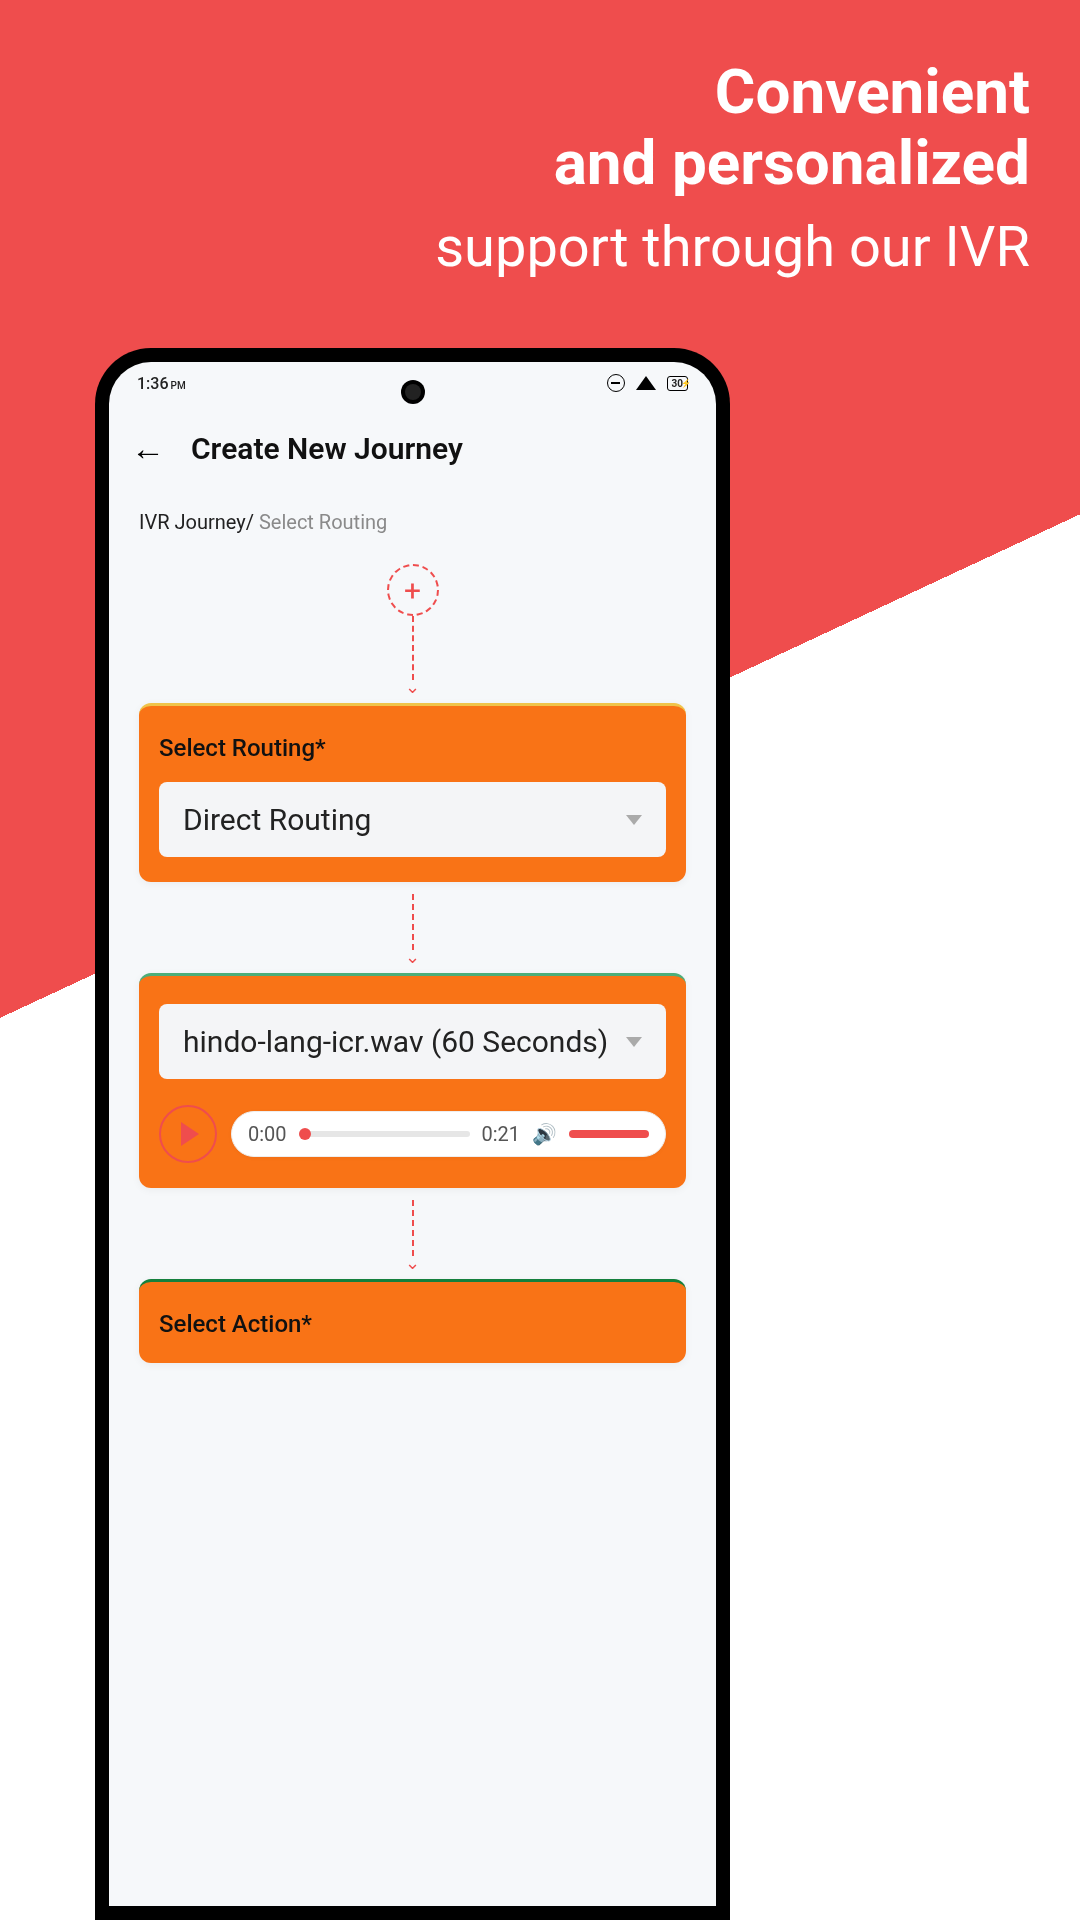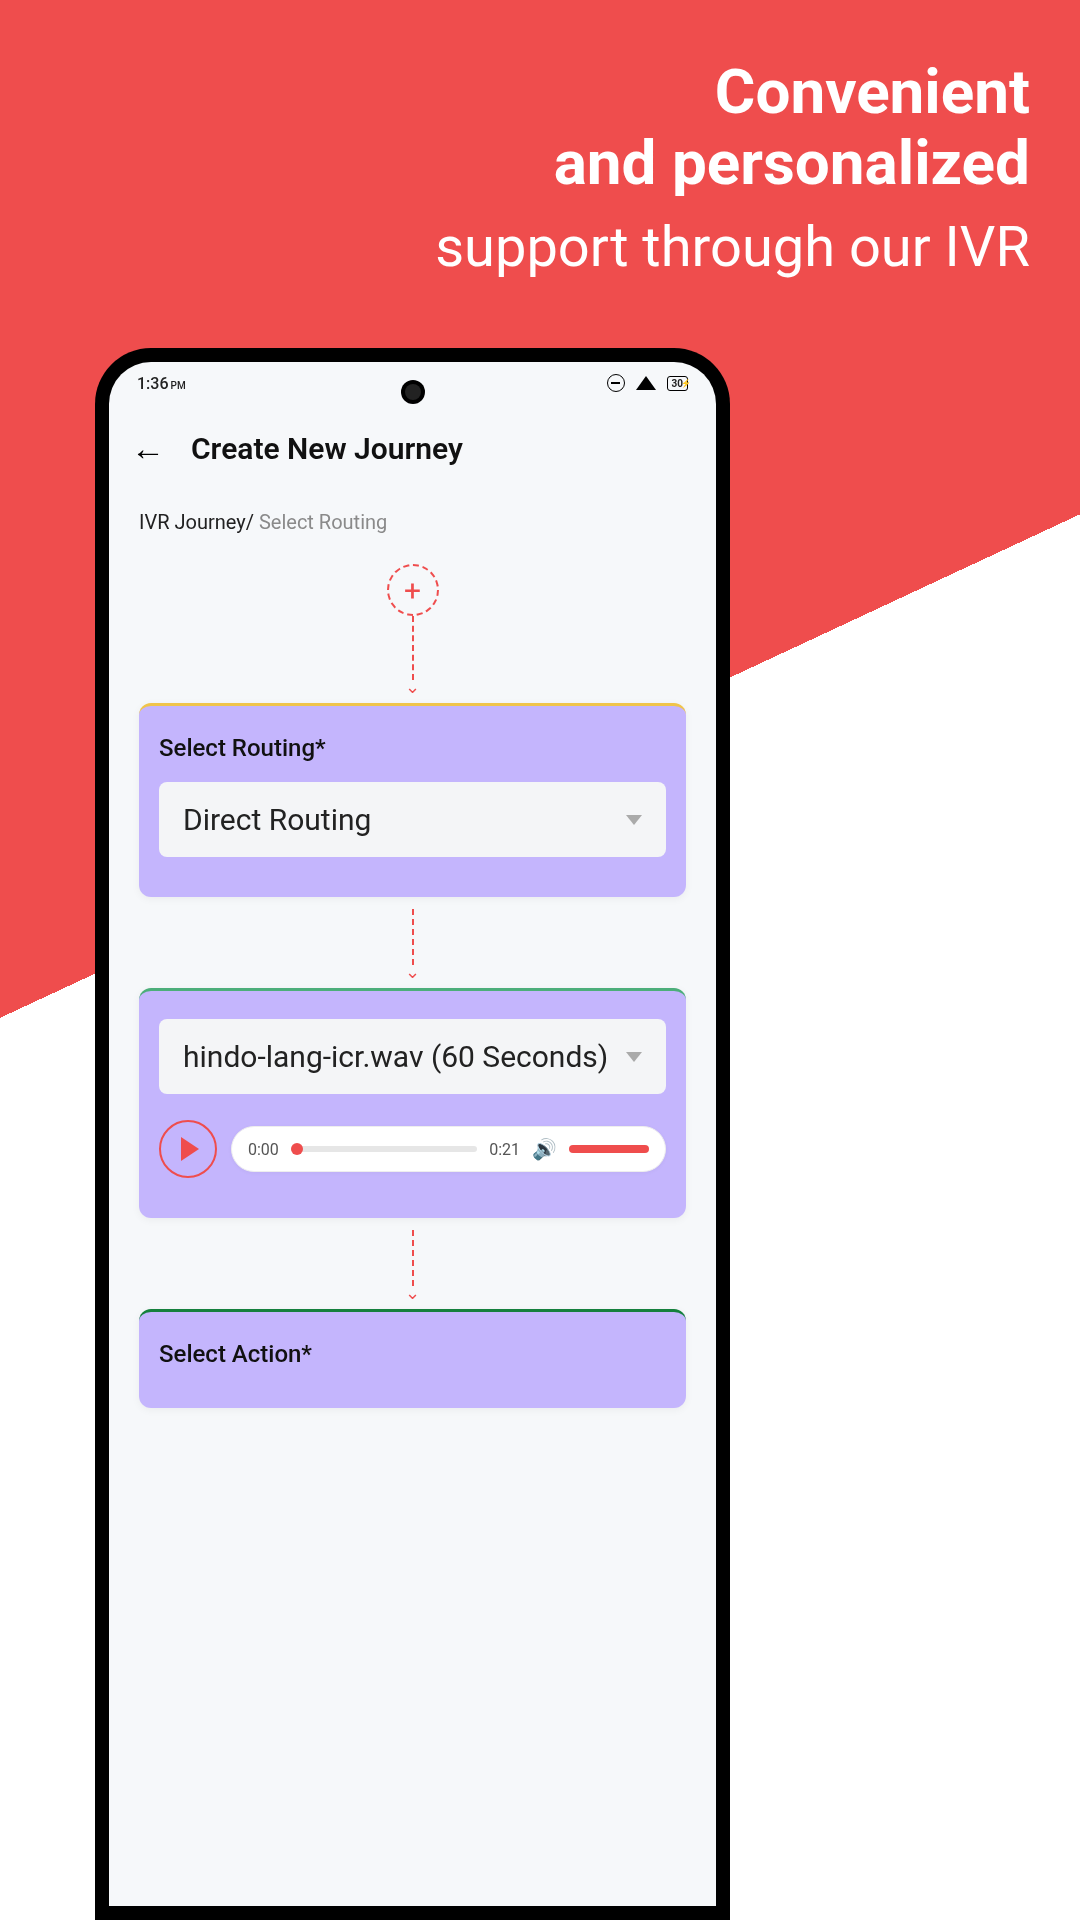--- a/index.html
+++ b/index.html
@@ -167,24 +167,24 @@
     }
     .connector.short { height: 56px; }
     .connector-arrow {
       display: block;
       text-align: center;
       color: #ef4d4d;
       font-size: 18px;
       margin-top: -4px;
     }
     .card {
-      background: #c4b5fd;
+      background: #f97316;
       border-radius: 12px;
       box-shadow: 0 2px 8px rgba(0,0,0,0.05);
-      padding: 28px 20px 40px;
+      padding: 28px 20px 25px;
       margin-top: 6px;
       position: relative;
     }
     .card.yellow-top { border-top: 3px solid #f0c44a; }
     .card.green-top { border-top: 3px solid #4cae7a; }
     .card.blue-top { border-top: 3px solid #15803d; }
     .card-label {
       font-size: 24px;
       font-weight: 500;
       color: #111;
@@ -240,21 +240,21 @@
       background: #fff;
       border: 1px solid #eee;
       border-radius: 999px;
       padding: 10px 16px;
       display: flex;
       align-items: center;
       gap: 12px;
       box-shadow: 0 1px 4px rgba(0,0,0,0.04);
     }
     .audio-time {
-      font-size: 16px;
+      font-size: 20px;
       color: #555;
     }
     .audio-track {
       flex: 1;
       height: 6px;
       background: #e6e6e6;
       border-radius: 999px;
       position: relative;
     }
     .audio-dot {

